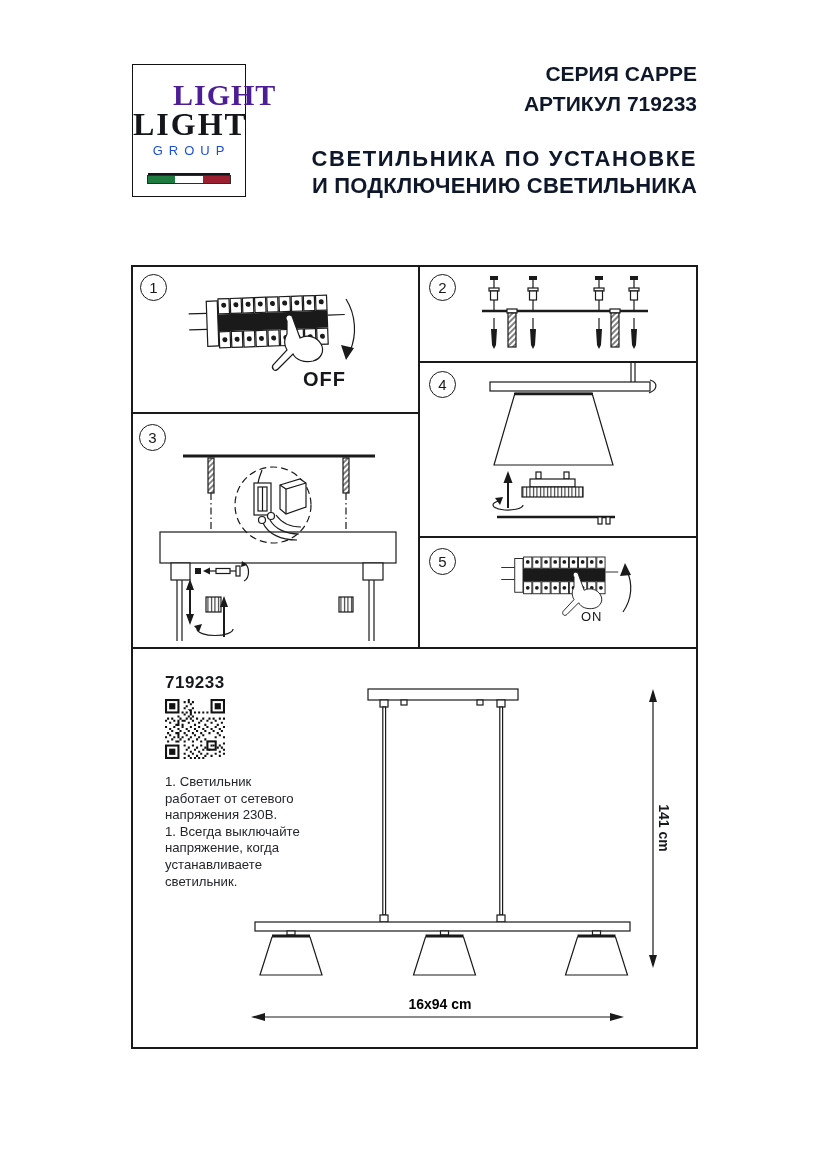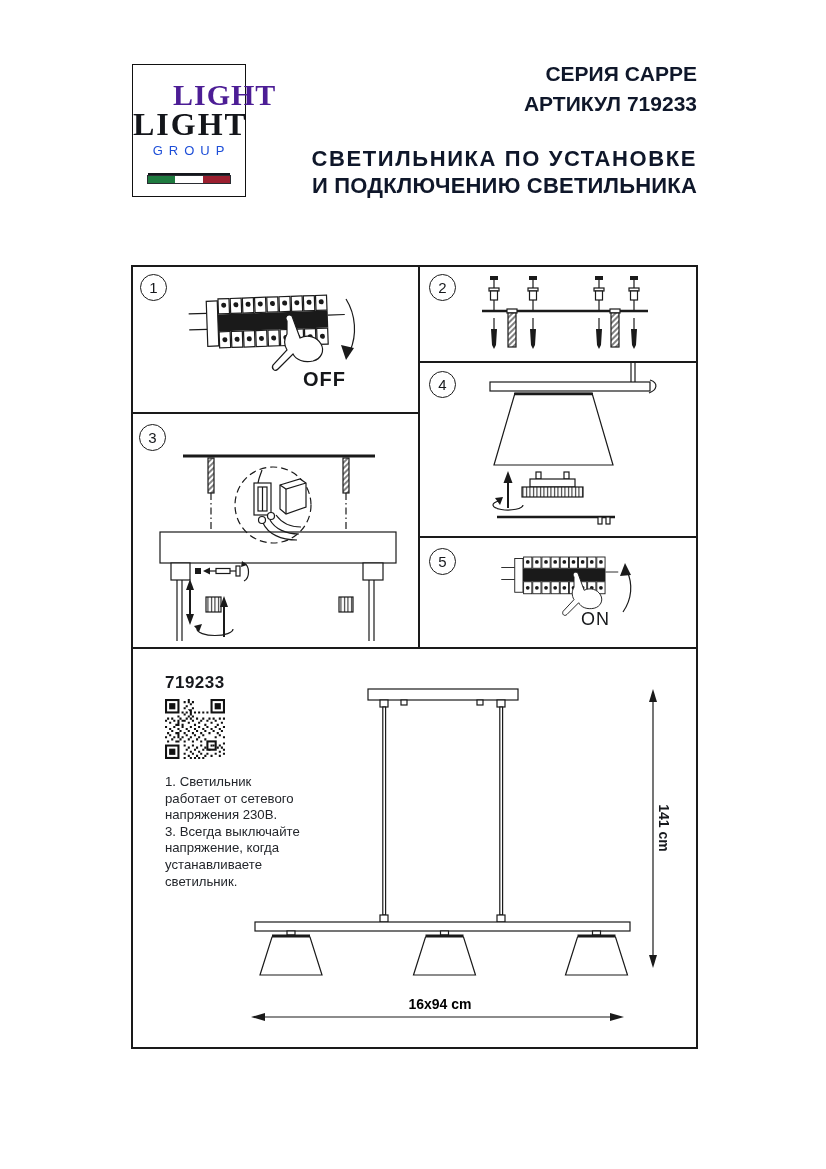--- a/index.html
+++ b/index.html
@@ -34,21 +34,21 @@
              display:flex; align-items:center; justify-content:center;
              font-size:15px; color:#17191d; }
   .n1 { left:140px; top:274px; }
   .n2 { left:429px; top:274px; }
   .n3 { left:139px; top:424px; }
   .n4 { left:429px; top:371px; }
   .n5 { left:429px; top:548px; }
 
   .switch-label { position:absolute; color:#15171a; letter-spacing:1px; }
   .off { left:303px; top:368px; font-size:20px;font-weight:bold; }
-  .on  { left:581px; top:609px; font-size:18px; }
+  .on  { left:581px; top:609px; font-size:13px; }
 
   
   .prod-article { position:absolute; left:165px; top:673px; font-size:17px;
                   font-weight:700; letter-spacing:0.5px; color:#17191d; }
   .qr { position:absolute; left:165px; top:699px; }
   .notes { position:absolute; left:165px; top:774px; width:150px;
            font-size:13.2px; line-height:16.6px; color:#23262b; }
   .dim-w { position:absolute; left:375px; top:996px; width:130px; text-align:center;
            font-size:14px; font-weight:700; color:#000000; }
   .dim-h { position:absolute; left:632px; top:820px; width:64px; height:16px; text-align:center;
@@ -314,21 +314,21 @@
                M10 24h1v1h-1z M12 25h1v1h-1z M14 24h1v1h-1z M16 25h1v1h-1z M18 24h1v1h-1z M21 24h1v1h-1z M23 22h1v1h-1z M25 23h1v1h-1z M28 24h1v1h-1z
                M9 26h1v1H9z M11 27h1v1h-1z M13 26h1v1h-1z M15 27h1v1h-1z M17 26h1v1h-1z M19 27h1v1h-1z M22 27h1v1h-1z M24 26h1v1h-1z M26 27h1v1h-1z M28 26h1v1h-1z
                M9 28h1v1H9z M12 28h1v1h-1z M14 28h1v1h-1z M16 28h1v1h-1z M18 28h1v1h-1z M20 26h1v1h-1z M26 25h1v1h-1z"></path>
     </g>
   </svg>
 
   <div class="notes">
     <div>1. Светильник</div>
     <div>работает от сетевого</div>
     <div>напряжения 230В.</div>
-    <div>3. Всегда выключайте</div>
+    <div>1. Всегда выключайте</div>
     <div>напряжение, когда</div>
     <div>устанавливаете</div>
     <div>светильник.</div>
   </div>
 
   <div class="dim-w">16x94 cm</div>
   <div class="dim-h">141 cm</div>
 
 </div>
 

